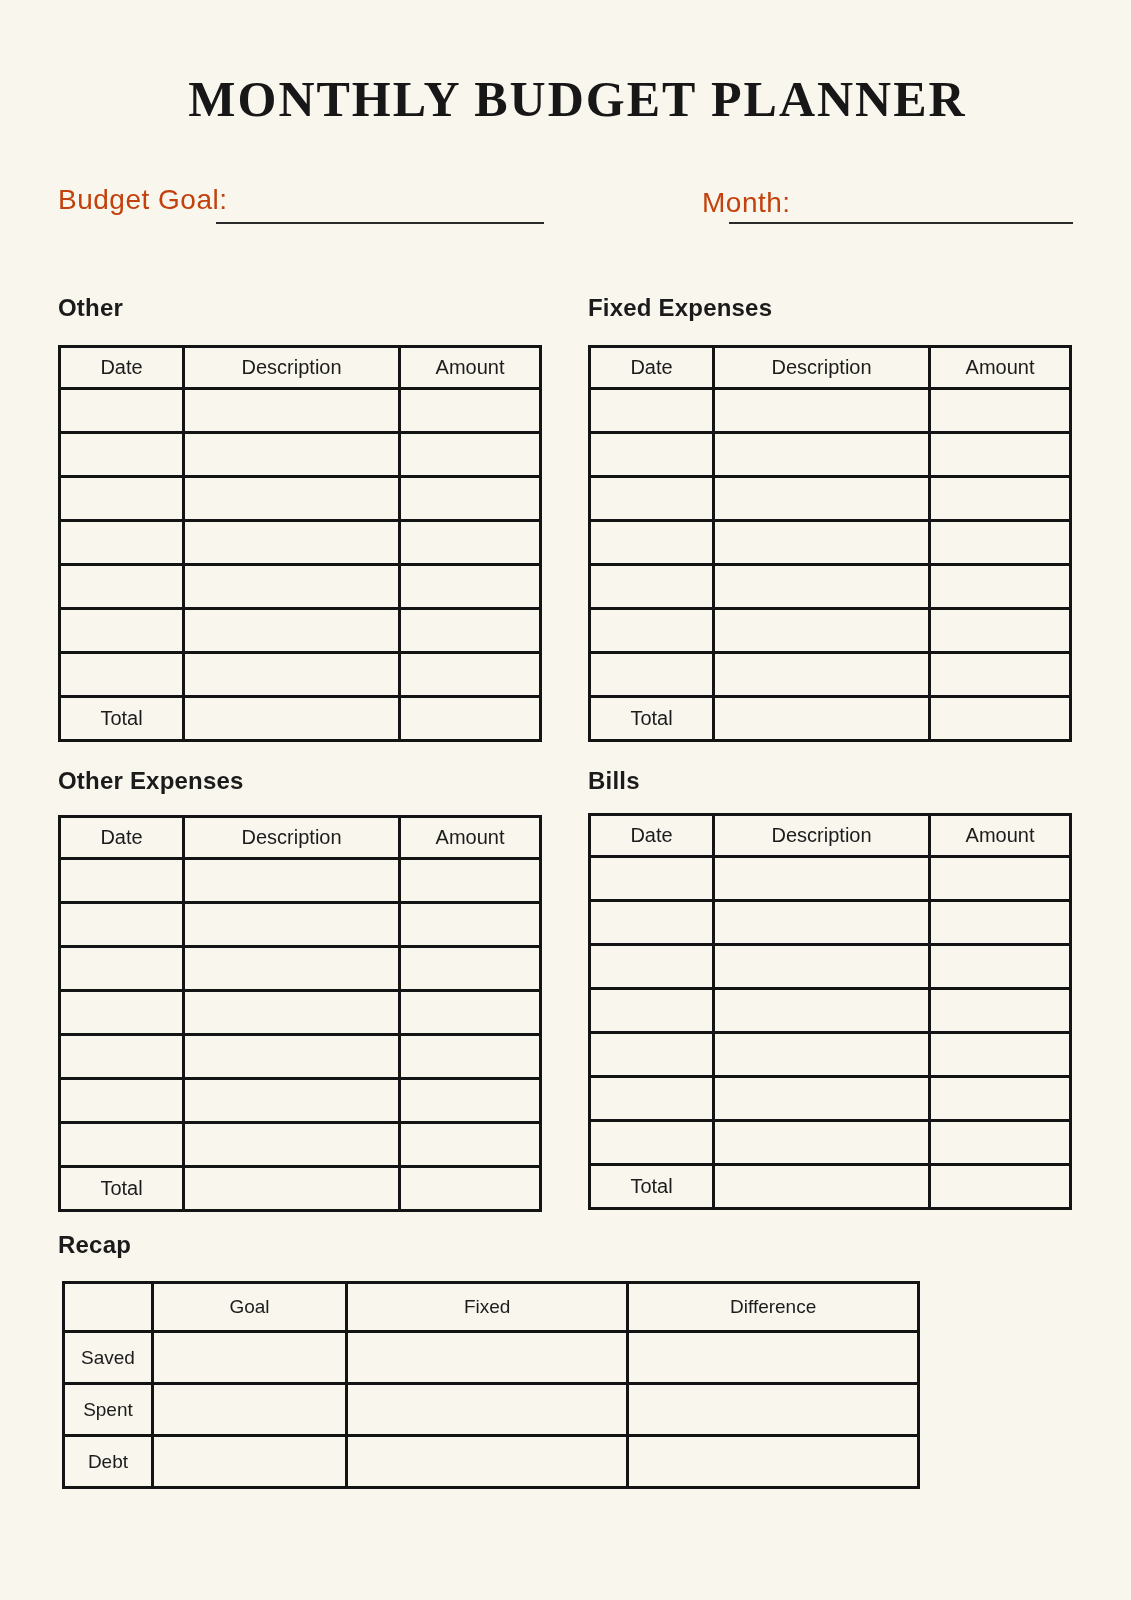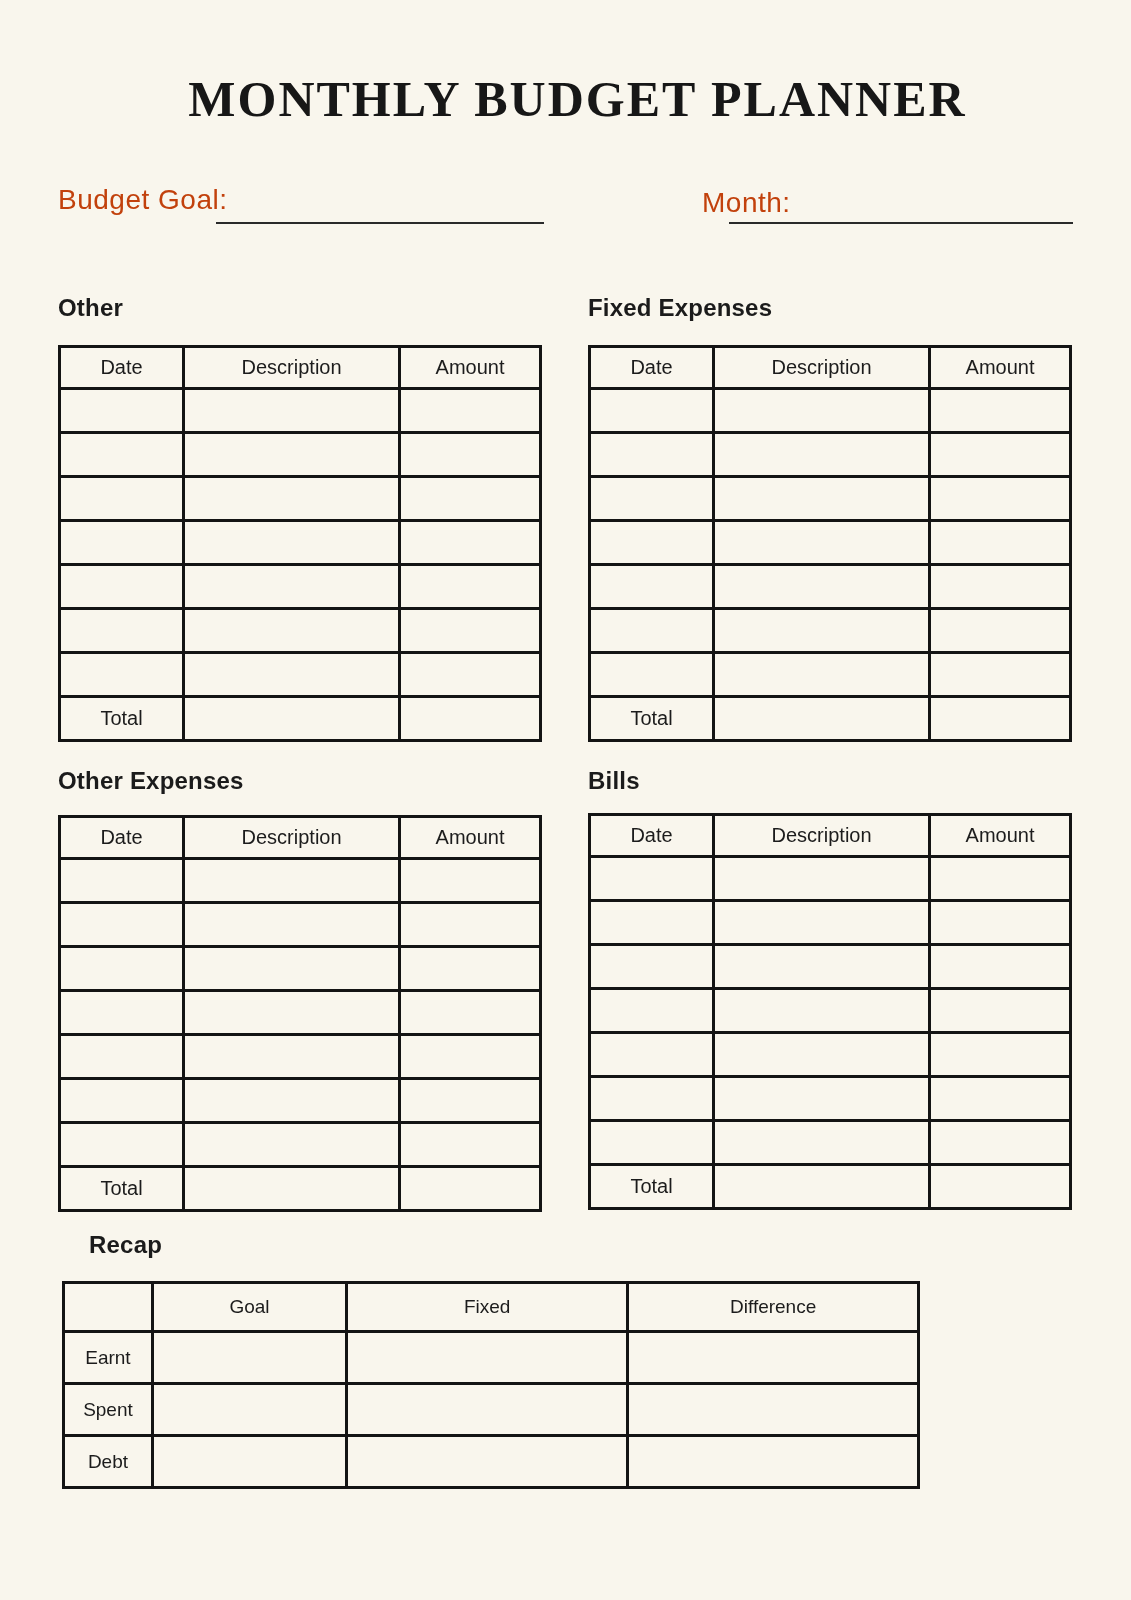--- a/index.html
+++ b/index.html
@@ -42,21 +42,21 @@
     font-size:24px;
     font-weight:700;
     letter-spacing:.2px;
     color:#1b1b1b;
     white-space:nowrap;
   }
   .sec-heading.income{left:58px;top:294px;}
   .sec-heading.fixed{left:588px;top:294px;}
   .sec-heading.other{left:58px;top:767px;}
   .sec-heading.bills{left:588px;top:767px;}
-  .sec-heading.recap{left:58px;top:1231px;margin-left:31px;}
+  .sec-heading.recap{left:58px;top:1231px;}
   table{
     position:absolute;
     border-collapse:collapse;
     table-layout:fixed;
     background:transparent;
   }
   .budget-table{width:484px;}
   .budget-table.income{left:58px;top:345px;}
   .budget-table.fixed{left:588px;top:345px;}
   .budget-table.other{left:58px;top:815px;}
@@ -322,21 +322,21 @@
         <col style="width:34%">
       </colgroup>
     <tbody>
         <tr class="head">
       <th></th>
       <th>Goal</th>
       <th>Fixed</th>
       <th>Difference</th>
     </tr>
     <tr class="row">
-      <td>Earnt</td>
+      <td>Saved</td>
       <td></td>
       <td></td>
       <td></td>
     </tr>
     <tr class="row">
       <td>Spent</td>
       <td></td>
       <td></td>
       <td></td>
     </tr>

